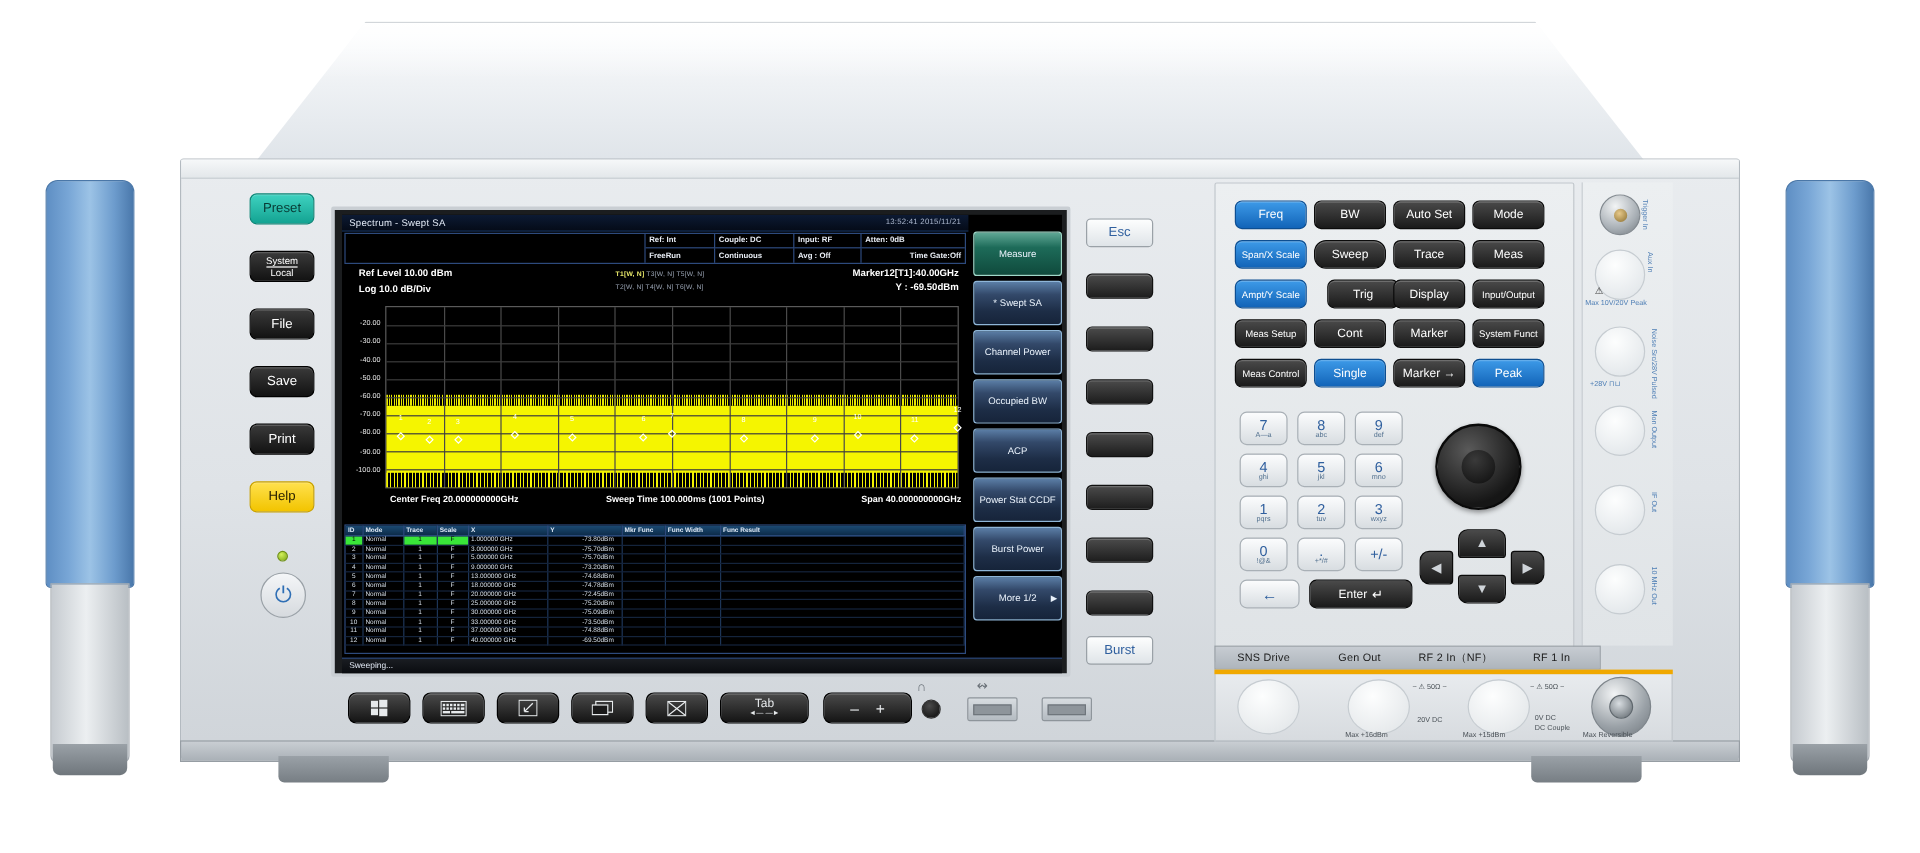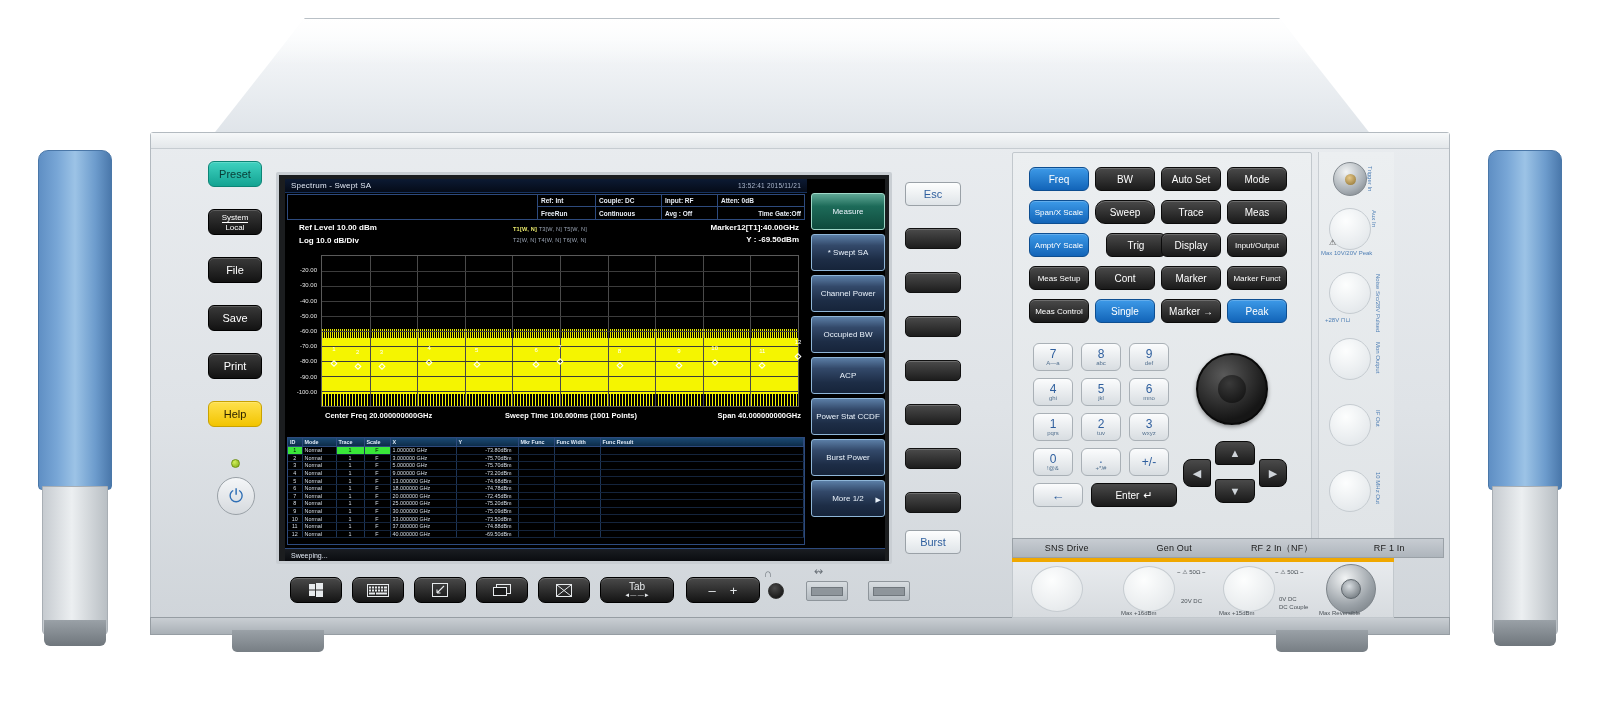--- a/index.html
+++ b/index.html
@@ -290,21 +290,21 @@
     border:1px solid #0b0b0b; color:#cfd4d9; display:flex; align-items:center; justify-content:center;
     font-size:11px;
   }
   .apad.up{ left:32px; top:0; width:40px; height:24px; border-radius:8px 8px 3px 3px; }
   .apad.down{ left:32px; top:38px; width:40px; height:24px; border-radius:3px 3px 8px 8px; }
   .apad.left{ left:0; top:18px; width:28px; height:28px; border-radius:8px 3px 3px 8px; }
   .apad.right{ left:76px; top:18px; width:28px; height:28px; border-radius:3px 8px 8px 3px; }
 
   
   .connstrip{
-    position:absolute; left:1012px; top:538px; width:432px; height:20px;
+    position:absolute; left:1012px; top:538px; width:322px; height:20px;
     background:linear-gradient(180deg,#c7ccd2,#aeb5bc); border:1px solid #9aa1a7;
     display:flex; align-items:center;
   }
   .conn-lab{ flex:1; text-align:center; font-size:9px; color:#1a1a1a; letter-spacing:.2px; }
   .orangeline{
     position:absolute; left:1012px; top:558px; width:382px; height:4px; background:#f0a800;
   }
   .connarea{
     position:absolute; left:1012px; top:562px; width:382px; height:56px;
     background:linear-gradient(180deg,#e8ebee,#d7dbdf); border:1px solid #c2c8cd; border-top:0;
@@ -747,21 +747,21 @@
       <div class="fnkey" style="left: 82px; top: 47px; border-radius: 10px;">Sweep</div>
       <div class="fnkey" style="left: 148px; top: 47px;">Trace</div>
       <div class="fnkey" style="left: 214px; top: 47px;">Meas</div>
       <div class="fnkey blue sm" style="left: 16px; top: 80px;">Ampt/Y Scale</div>
       <div class="fnkey" style="left: 82px; top: 80px; margin-left: 11px;">Trig</div>
       <div class="fnkey" style="left: 148px; top: 80px;">Display</div>
       <div class="fnkey sm" style="left: 214px; top: 80px;">Input/Output</div>
       <div class="fnkey sm" style="left: 16px; top: 113px;">Meas Setup</div>
       <div class="fnkey" style="left: 82px; top: 113px;">Cont</div>
       <div class="fnkey" style="left: 148px; top: 113px;">Marker</div>
-      <div class="fnkey sm" style="left: 214px; top: 113px;">Marker Funct</div>
+      <div class="fnkey sm" style="left: 214px; top: 113px;">System Funct</div>
       <div class="fnkey sm" style="left: 16px; top: 146px;">Meas Control</div>
       <div class="fnkey blue" style="left: 82px; top: 146px;">Single</div>
       <div class="fnkey" style="left: 148px; top: 146px;">Marker →</div>
       <div class="fnkey blue" style="left: 214px; top: 146px;">Peak</div>
       <div class="numkey" style="left: 20px; top: 190px;">
         <div class="big">7</div>
         <div class="sub">A—a</div>
       </div>
       <div class="numkey" style="left: 68px; top: 190px;">
         <div class="big">8</div>

